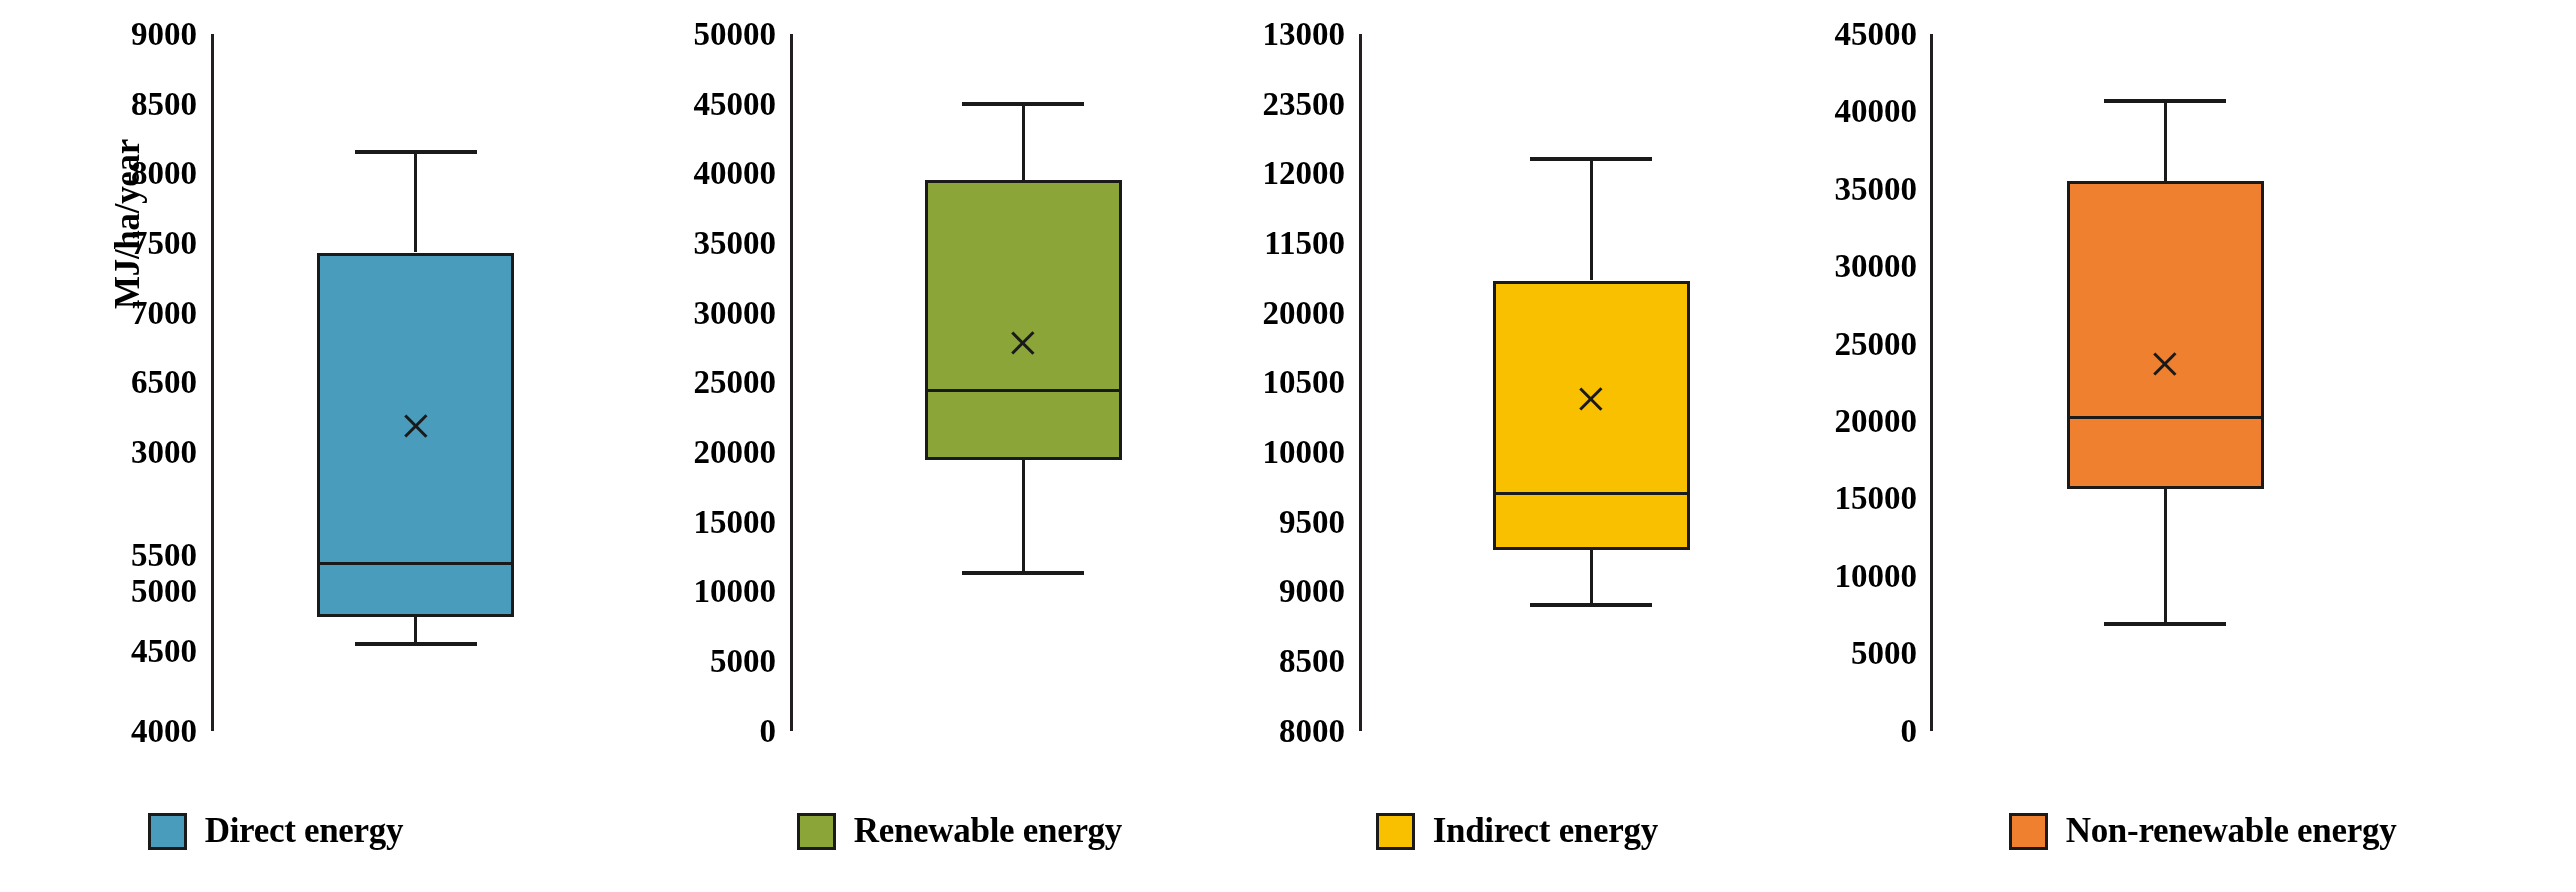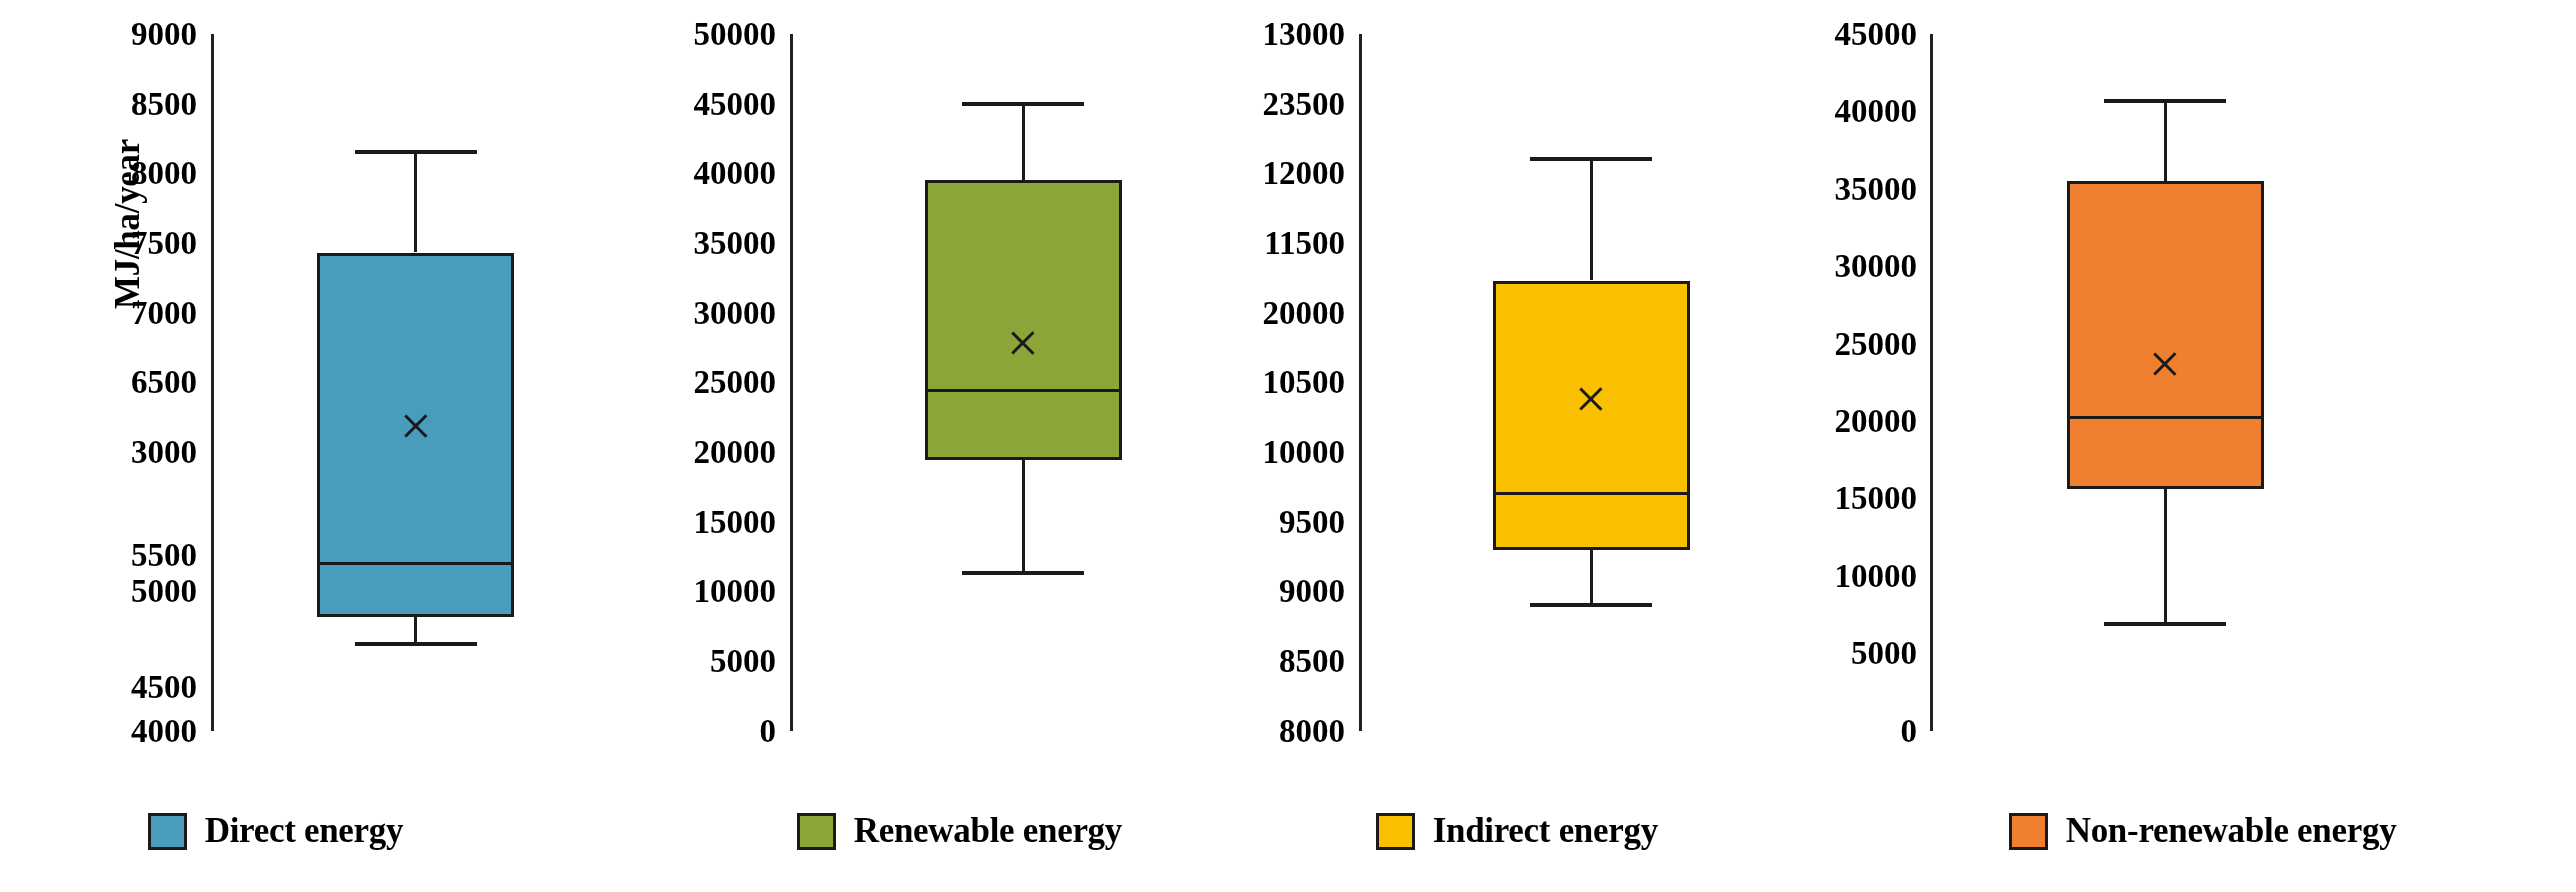--- a/index.html
+++ b/index.html
@@ -62,21 +62,21 @@
         <div class="ticklabels" style="left: 0px; width: 197px;">
           <span style="top: 34px;">9000</span>
           <span style="top: 104px;">8500</span>
           <span style="top: 173px;">8000</span>
           <span style="top: 243px;">7500</span>
           <span style="top: 313px;">7000</span>
           <span style="top: 382px;">6500</span>
           <span style="top: 452px;">3000</span>
           <span style="top: 522px; margin-top: 33px;">5500</span>
           <span style="top: 591px;">5000</span>
-          <span style="top: 687px;">4500</span>
+          <span style="top: 651px;">4500</span>
           <span style="top: 731px;">4000</span>
         </div>
         <div class="axisline" style="left: 211px; top: 34px; height: 697px;"></div>
         <div class="bx-wstem" style="left: 414px; top: 152px; height: 100px;"></div>
         <div class="bx-wcap" style="left: 355px; top: 150px; width: 122px;"></div>
         <div class="bx-wstem" style="left: 414px; top: 616px; height: 28px;"></div>
         <div class="bx-wcap" style="left: 355px; top: 642px; width: 122px;"></div>
         <div class="bx-box" style="left: 317px; top: 253px; width: 197px; height: 364px; background: rgb(74, 156, 189);"></div>
         <div class="bx-median" style="left: 317px; top: 562px; width: 197px;"></div>
         <div class="bx-mean" style="left: 416px; top: 426px;"></div>

